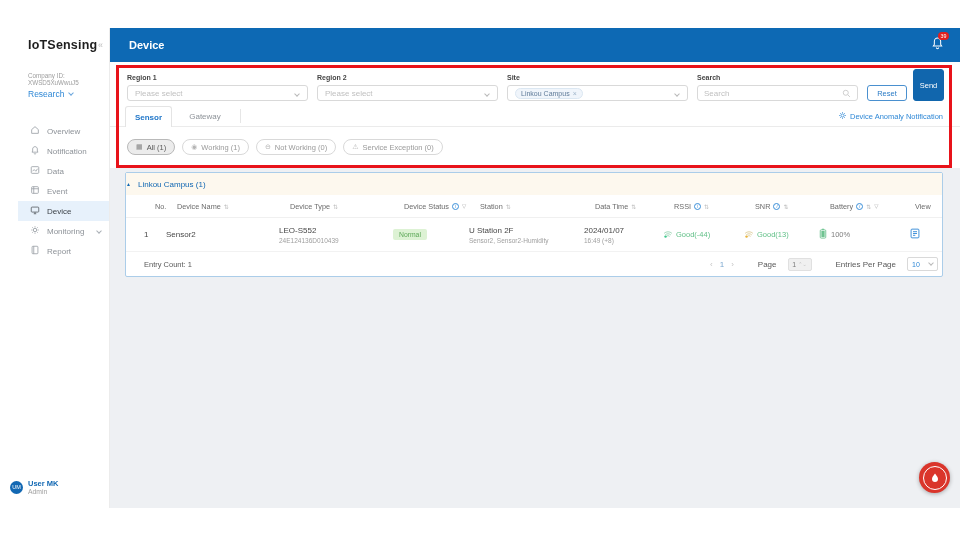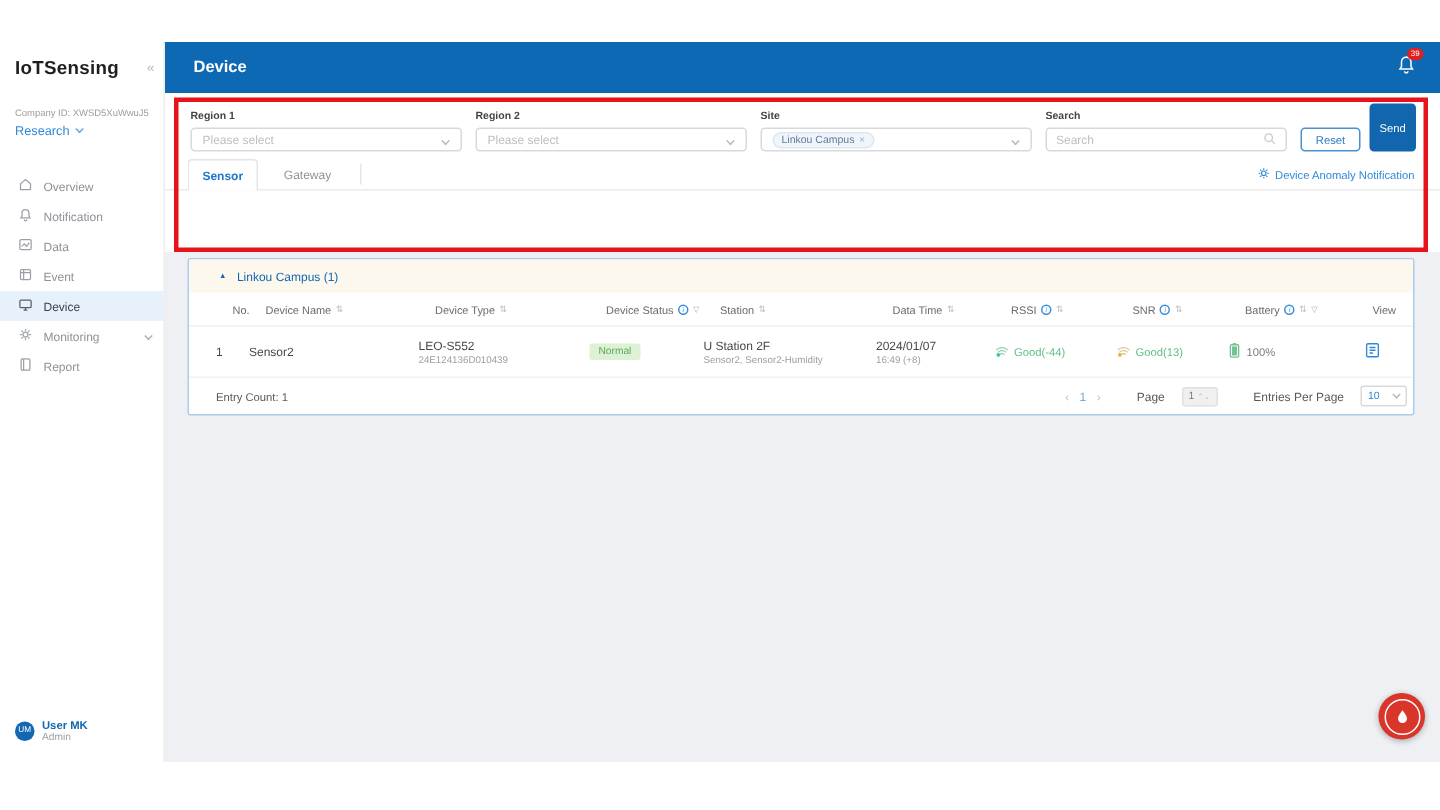--- a/index.html
+++ b/index.html
@@ -1,21 +1,21 @@
 <!DOCTYPE html>
 <html><head>
 <meta charset="utf-8">
 <style>
   * { margin:0; padding:0; box-sizing:border-box; }
   html,body { background:#fff; }
   body { font-family:"Liberation Sans", sans-serif; }
   #canvas { position:relative; width:960px; height:540px; background:#fff; overflow:hidden; }
 
   
-  .sidebar { position:absolute; left:0; top:28px; width:110px; height:480px; background:#fff; border-right:1px solid #ececec; }
+  .sidebar { position:absolute; left:0; top:28px; width:110px; height:480px; background:#fff; border-right:1px solid #ececec;padding-left:18px; }
   .brand-row { display:flex; align-items:center; padding:10px 6px 0 10px; }
   .brand { font-size:12.5px; font-weight:bold; color:#1f1f1f; letter-spacing:.2px; }
   .collapse { margin-left:auto; color:#b9b9b9; font-size:9px; cursor:pointer; }
   .company { margin-top:20px; padding-left:10px; font-size:6.3px; color:#9d9d9d; }
   .org-row { padding-left:10px; margin-top:3px; display:flex; align-items:center; gap:5px; color:#2f88d6; font-size:8.5px; }
   .chev { display:inline-block; width:4px; height:4px; border-right:1px solid #6ba6dd; border-bottom:1px solid #6ba6dd; transform:rotate(45deg); margin-top:-2px; }
   .menu { margin-top:22px; }
   .menu-item { height:20px; display:flex; align-items:center; gap:7px; padding-left:12px; padding-right:8px; font-size:8px; color:#8d9298; cursor:pointer; }
   .menu-item svg { flex:0 0 auto; }
   .menu-item.active { background:#e7f1fb; color:#3c4248; }
@@ -54,21 +54,21 @@
   .anomaly-link { position:absolute; right:17px; top:6px; display:flex; align-items:center; gap:3px; color:#2f88d6; font-size:7.5px; cursor:pointer; }
 
   .chips { position:absolute; left:17px; top:77px; display:flex; gap:7px; }
   .chip { height:16px; border:1px solid #d9d9d9; border-radius:9px; background:#fff; display:flex; align-items:center; gap:4px; padding:0 8px; font-size:7.5px; color:#9a9a9a; cursor:pointer; }
   .chip .ci { font-size:7px; color:#b5b5b5; }
   .chip.active { background:#ececec; border-color:#b9b9b9; color:#595959; }
   .chip.active .ci { color:#8a8a8a; }
 
   
   .table-card { position:absolute; left:15px; top:144px; width:818px; height:105px; background:#fff; border:1px solid #abcde9; border-radius:2px; }
-  .group-row { height:22px; background:#fdf8ee; display:flex; align-items:center; gap:7px; padding-left:20px; color:#1268b3; font-size:8px; cursor:pointer; }
+  .group-row { height:22px; background:#fdf8ee; display:flex; align-items:center; gap:7px; color:#1268b3; font-size:8px; cursor:pointer; }
   .tri { font-size:5px; color:#1268b3; }
   .grid { display:grid; grid-template-columns:22px 113px 114px 76px 115px 79px 81px 75px 85px 1fr; padding-left:18px; padding-right:6px; align-items:center; }
   .header-row { height:23px; color:#6b6b6b; font-size:7.3px; border-bottom:1px solid #f0f0f0; }
   .hcell { display:flex; align-items:center; gap:3px;padding-left:11px; }
   .sort { font-size:6px; color:#bdbdbd; }
   .funnel { font-size:5.5px; color:#b0b0b0; }
   .info { display:inline-flex; width:7px; height:7px; border:1px solid #3b8fd9; border-radius:50%; color:#3b8fd9; font-size:4.5px; align-items:center; justify-content:center; font-style:italic; }
   .data-row { height:34px; border-bottom:1px solid #f2f2f2; font-size:8px; color:#474747; }
   .sub { font-size:6.5px; color:#9e9e9e; margin-top:2px; }
   .badge-normal { display:inline-block; background:#ddf2d4; color:#5ca757; font-size:6.8px; border-radius:2px; padding:2px 6px; }
@@ -224,20 +224,38 @@
         <div class="tab-div"></div>
         <div class="anomaly-link">
           <span><svg width="9" height="9" viewBox="0 0 12 12" fill="none" stroke="#2f88d6" stroke-width="1">
                 <circle cx="6" cy="6" r="2"></circle>
                 <path d="M6 1.5 V3 M6 9 V10.5 M1.5 6 H3 M9 6 H10.5 M2.8 2.8 L3.9 3.9 M8.1 8.1 L9.2 9.2 M9.2 2.8 L8.1 3.9 M3.9 8.1 L2.8 9.2"></path>
               </svg></span>
           <span>Device Anomaly Notification</span>
         </div>
       </div>
 
+      <div class="chips">
+        <div class="chip active">
+          <span class="ci">▦</span>
+          <span>All (1)</span>
+        </div>
+        <div class="chip">
+          <span class="ci">◉</span>
+          <span>Working (1)</span>
+        </div>
+        <div class="chip">
+          <span class="ci">⊖</span>
+          <span>Not Working (0)</span>
+        </div>
+        <div class="chip">
+          <span class="ci">⚠</span>
+          <span>Service Exception (0)</span>
+        </div>
+      </div>
     </div>
 
     <div class="table-card">
       <div class="group-row">
         <span class="tri">▲</span>
         <span>Linkou Campus (1)</span>
       </div>
 
       <div class="grid header-row">
         <div class="hcell">

